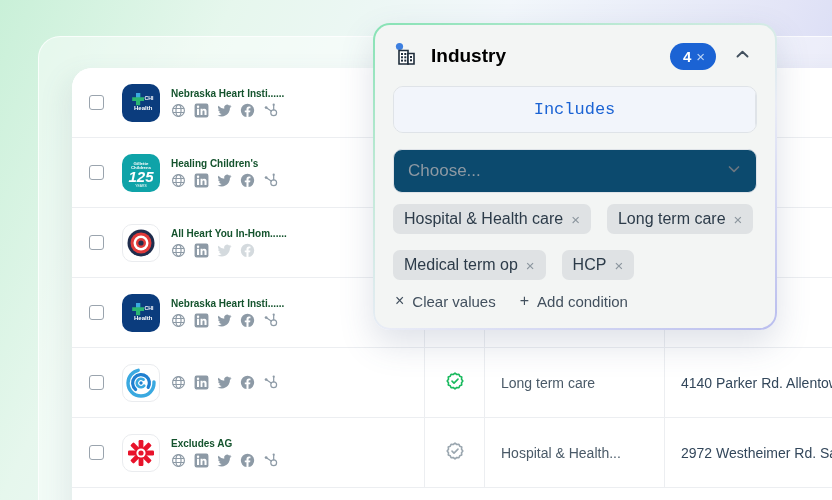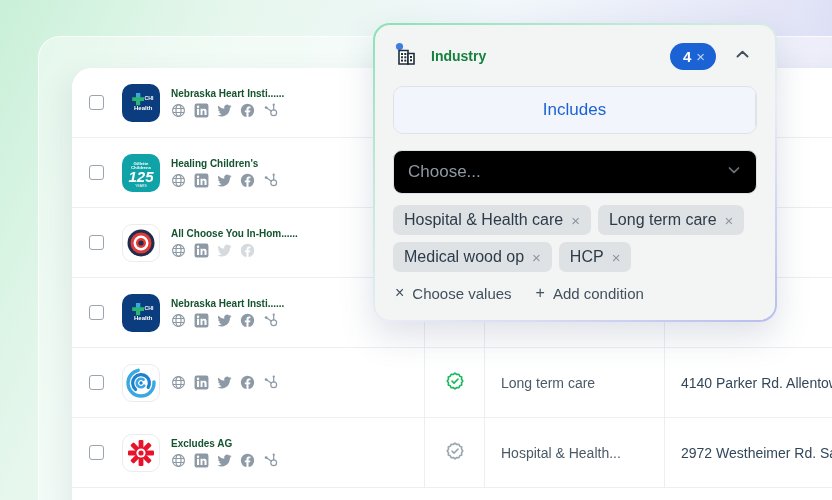--- a/index.html
+++ b/index.html
@@ -115,21 +115,21 @@
   .panel-inner {
     border-radius: 15px;
     background: #f3f5f4;
     padding: 16px 18px 18px 18px;
   }
   .panel-head {
     display: flex; align-items: center; gap: 12px;
     margin-bottom: 15px;
   }
   .panel-title {
-    font-size: 14px; font-weight: 700; color: #15803d;
+    font-size: 19px; font-weight: 700; color: #000000;
     flex: 1 1 auto;
   }
   .count-pill {
     display: flex; align-items: center; gap: 5px;
     background: #1b63d4; color: #fff;
     border-radius: 999px;
     padding: 5px 11px 5px 13px;
     font-size: 15px; font-weight: 700;
   }
   .pill-x { color: #bcd4f5; font-size: 15px; font-weight: 400; line-height: 1; }
@@ -141,38 +141,38 @@
     border-radius: 10px;
     overflow: hidden;
     background: #fff;
     margin-bottom: 16px;
   }
   .seg-btn {
     flex: 1 1 50%;
     text-align: center;
     padding: 13px 0;
     font-size: 17px;
-    background: #fff; color: #a4adb6;
+    background: #fff; color: #a4adb6; font-family: Liberation Mono, monospace;
   }
   .seg-btn.active {
     background: #f2f5fb; color: #1b63d4;
     border-right: 1px solid #dfe3e8;
   }
 
   .choose {
     display: flex; align-items: center;
-    background: #000000;
+    background: #0c4a6e;
     border: 1px solid #dfe3e8;
     border-radius: 9px;
     padding: 11px 14px;
     margin-bottom: 11px;
   }
   .choose-text { flex: 1 1 auto; font-size: 17px; color: #8e99a3; }
 
-  .tags { display: flex; flex-wrap: wrap; gap: 7px; margin-bottom: 12px; align-items: center; }
+  .tags { display: flex; flex-wrap: wrap; gap: 16px; margin-bottom: 12px; align-items: center; }
   .tag {
     display: inline-flex; align-items: center; gap: 8px;
     background: #dfe2e4;
     border-radius: 7px;
     padding: 6px 11px;
     font-size: 16px; color: #2c3b49;
   }
   .tag-x { color: #8b959e; font-size: 15px; }
 
   .actions { display: flex; align-items: center; gap: 24px; padding-left: 2px; }
@@ -317,21 +317,21 @@
             <div class="logo framed">
               <svg width="30" height="30" viewBox="0 0 30 30">
                 <circle cx="15" cy="15" r="13.5" fill="#1f2d4d"></circle>
                 <circle cx="15" cy="15" r="10.5" fill="#e03a3a"></circle>
                 <circle cx="15" cy="15" r="7.5" fill="#ffffff"></circle>
                 <circle cx="15" cy="15" r="5" fill="#e03a3a"></circle>
                 <circle cx="15" cy="15" r="2.6" fill="#1f2d4d"></circle>
               </svg>
             </div>
             <div class="cmeta">
-              <div class="cname">All Choose You In-Hom......</div>
+              <div class="cname">All Heart You In-Hom......</div>
               <div class="socials">
                 <span class="si">
                   <svg width="15" height="15" viewBox="0 0 16 16" fill="none" stroke="#8d9aa6" stroke-width="1.25">
                     <circle cx="8" cy="8" r="6.3"></circle>
                     <ellipse cx="8" cy="8" rx="2.7" ry="6.3"></ellipse>
                     <path d="M1.9 5.9h12.2M1.9 10.1h12.2"></path>
                   </svg>
                 </span>
                 <span class="si">
                   <svg width="15" height="15" viewBox="0 0 16 16" fill="#8d9aa6">
@@ -602,33 +602,33 @@
       <div class="tags" id="tag-list">
           <span class="tag">
             <span>Hospital &amp; Health care</span>
             <span class="tag-x">×</span>
           </span>
           <span class="tag">
             <span>Long term care</span>
             <span class="tag-x">×</span>
           </span>
           <span class="tag">
-            <span>Medical wood op</span>
+            <span>Medical term op</span>
             <span class="tag-x">×</span>
           </span>
           <span class="tag">
             <span>HCP</span>
             <span class="tag-x">×</span>
           </span>
         </div>
 
       <div class="actions" id="action-list">
           <span class="action">
             <span class="sym">×</span>
-            <span>Choose values</span>
+            <span>Clear values</span>
           </span>
           <span class="action">
             <span class="sym">+</span>
             <span>Add condition</span>
           </span>
         </div>
 
     </div>
   </div>
 

